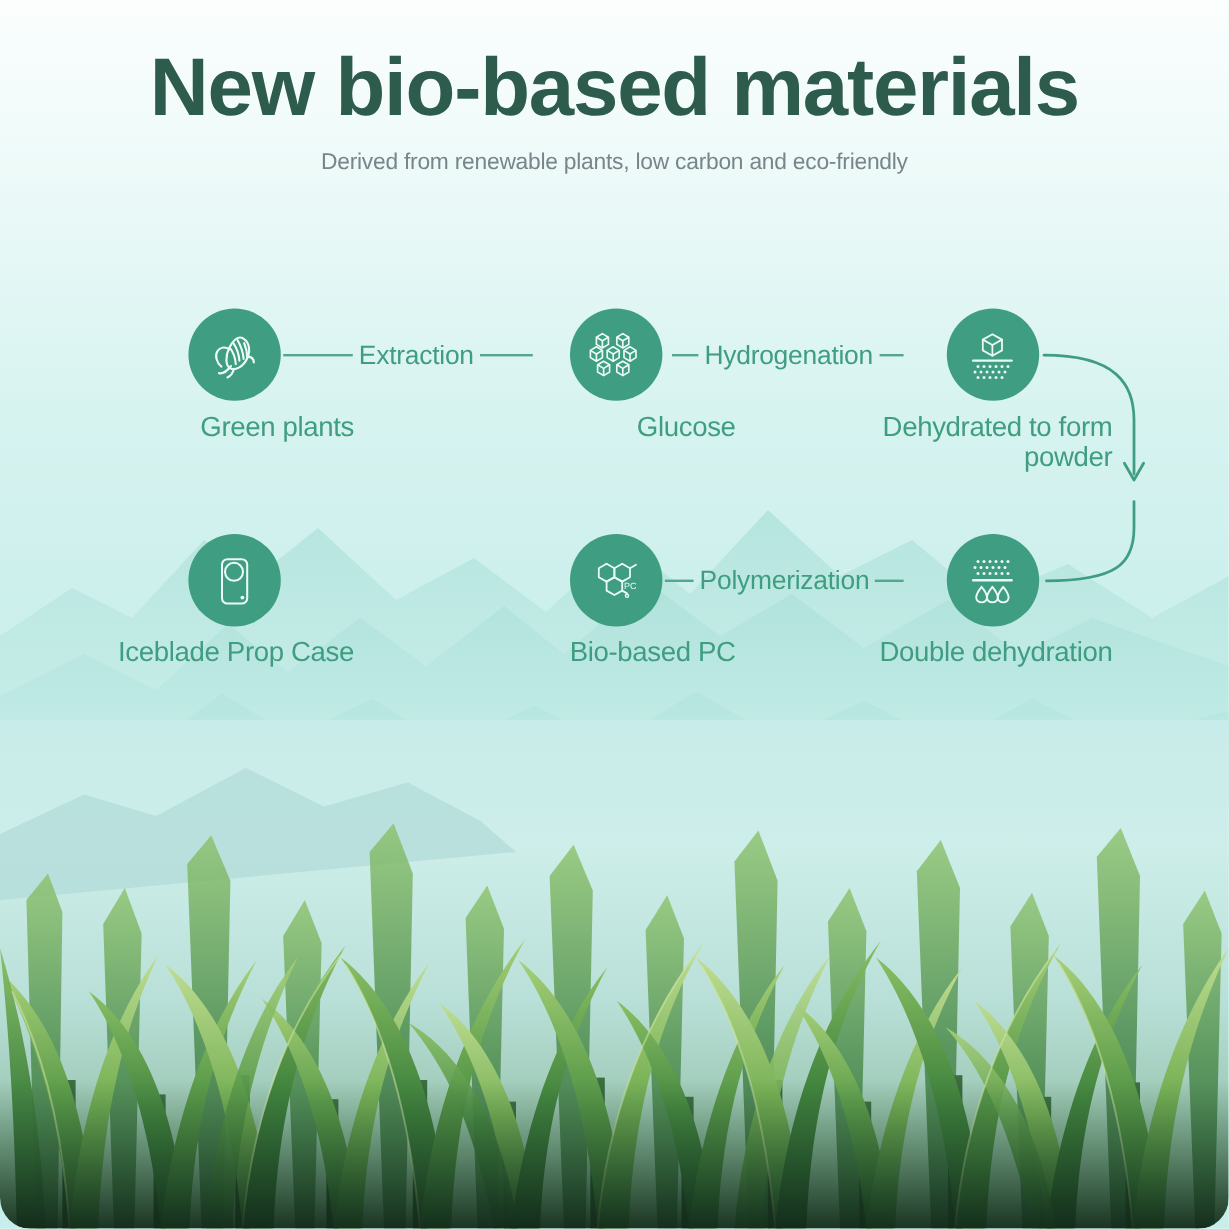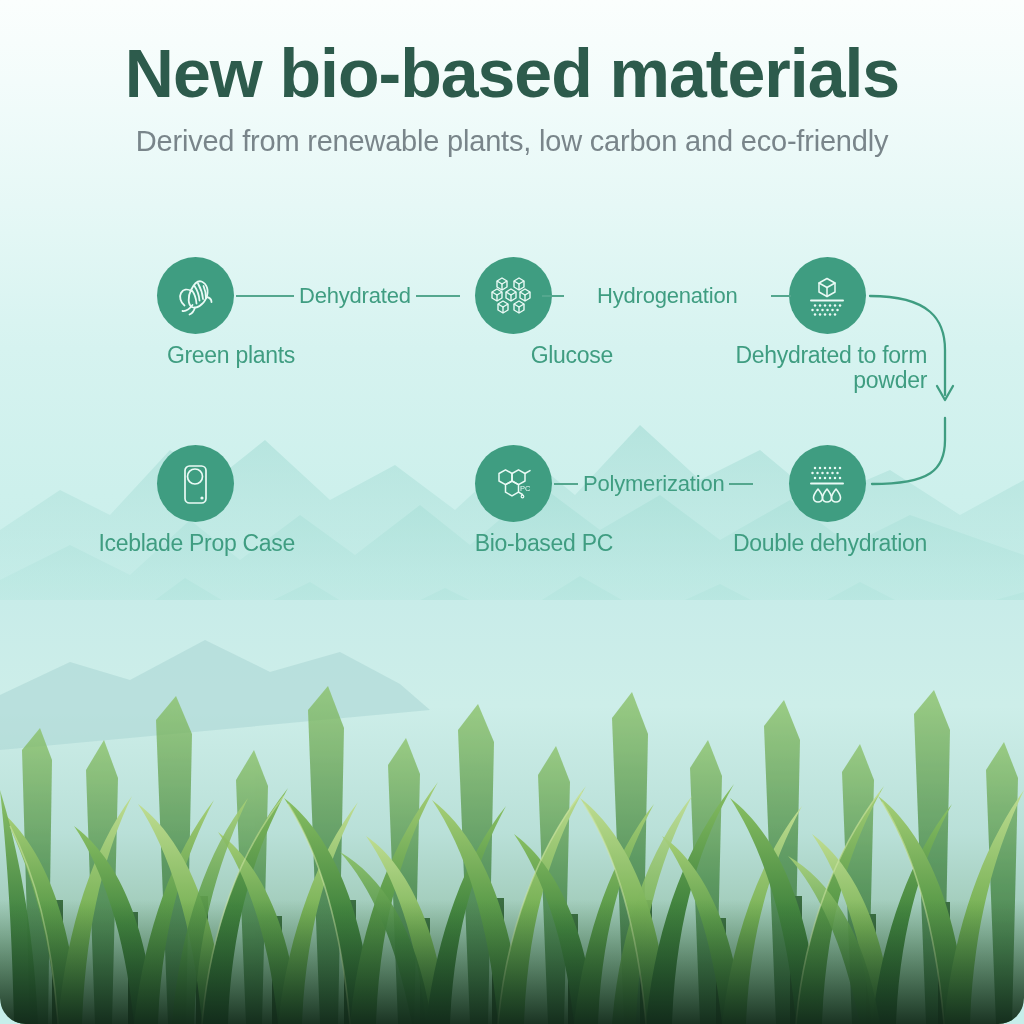--- a/index.html
+++ b/index.html
@@ -33,21 +33,21 @@
     overflow:hidden;
   }
 
   
   .header{ position:absolute; left:0; top:38px; width:1024px; text-align:center; }
   .title{
     font-size:68px; font-weight:bold; color:#2d5b4c;
     letter-spacing:-1px; line-height:1.05;
   }
   .subtitle{
-    margin-top:16px; font-size:29px; color:#79858a; letter-spacing:-0.2px;
+    margin-top:16px; font-size:19px; color:#79858a; letter-spacing:-0.2px;
   }
 
   
   .flow{ position:absolute; left:0; top:0; width:1024px; height:600px; }
 
   .node{ position:absolute; width:200px; margin-left:-100px; text-align:right; }
   .bubble{
     width:77px; height:77px; border-radius:50%;
     background:#3f9d81; margin:0 auto;
     display:flex; align-items:center; justify-content:center;
@@ -70,21 +70,21 @@
 
   
   #node-green   { left:195px; top:257px; }
   #node-glucose { left:513px; top:257px; }
   #node-powder  { left:827px; top:257px; }
   #node-case    { left:195px; top:445px; }
   #node-pc      { left:513px; top:445px; }
   #node-double  { left:827px; top:445px; }
 
   #conn-extraction   { left:236px; top:283px; width:236px; }
-  #conn-hydrogenation{ left:542px; top:283px; width:236px;gap:28px; }
+  #conn-hydrogenation{ left:560px; top:283px; width:236px; }
   #conn-27           { left:236px; top:471px; width:236px; }
   #conn-polymer      { left:554px; top:471px; width:236px; }
 </style>
 </head>
 <body>
 
 <div class="poster">
 
   <svg class="mountains" viewBox="0 0 1024 340" preserveAspectRatio="none">
     <defs>
@@ -292,21 +292,21 @@
           </g>
           <text x="31" y="31" font-family="Liberation Sans, sans-serif" font-size="7.5" fill="#eafaf5">PC</text>
           <circle cx="33.5" cy="36.5" r="1.3" fill="none" stroke="#eafaf5" stroke-width="1.2"></circle>
         </svg>
       </div>
       <div class="node-label">Bio-based PC</div>
     </div>
 
     <div class="conn" id="conn-extraction">
       <div class="seg" style="width:58px"></div>
-      <div class="ctext">Dehydrated</div>
+      <div class="ctext">Extraction</div>
       <div class="seg" style="width:44px"></div>
     </div>
 
     <div class="conn" id="conn-hydrogenation">
       <div class="seg" style="width:22px"></div>
       <div class="ctext">Hydrogenation</div>
       <div class="seg" style="width:20px"></div>
     </div>
 
 

